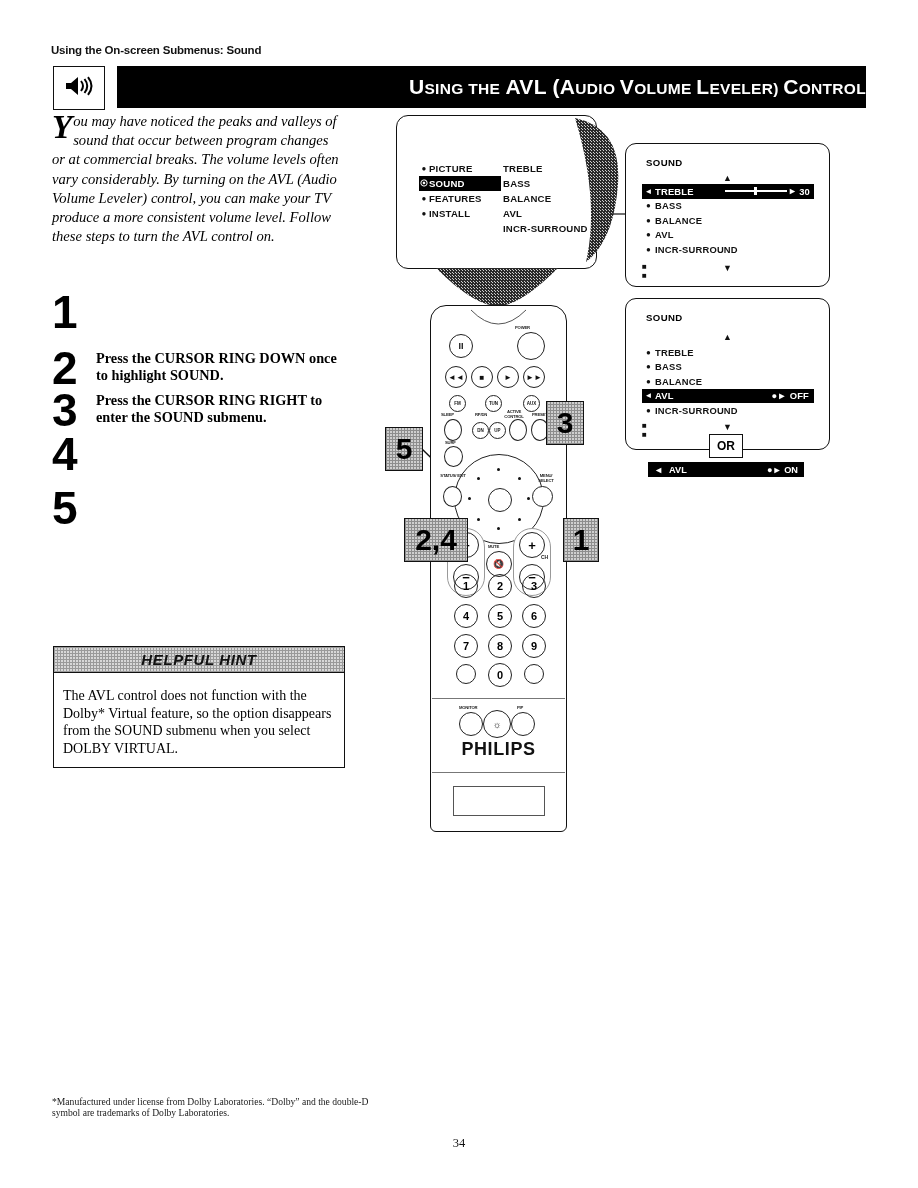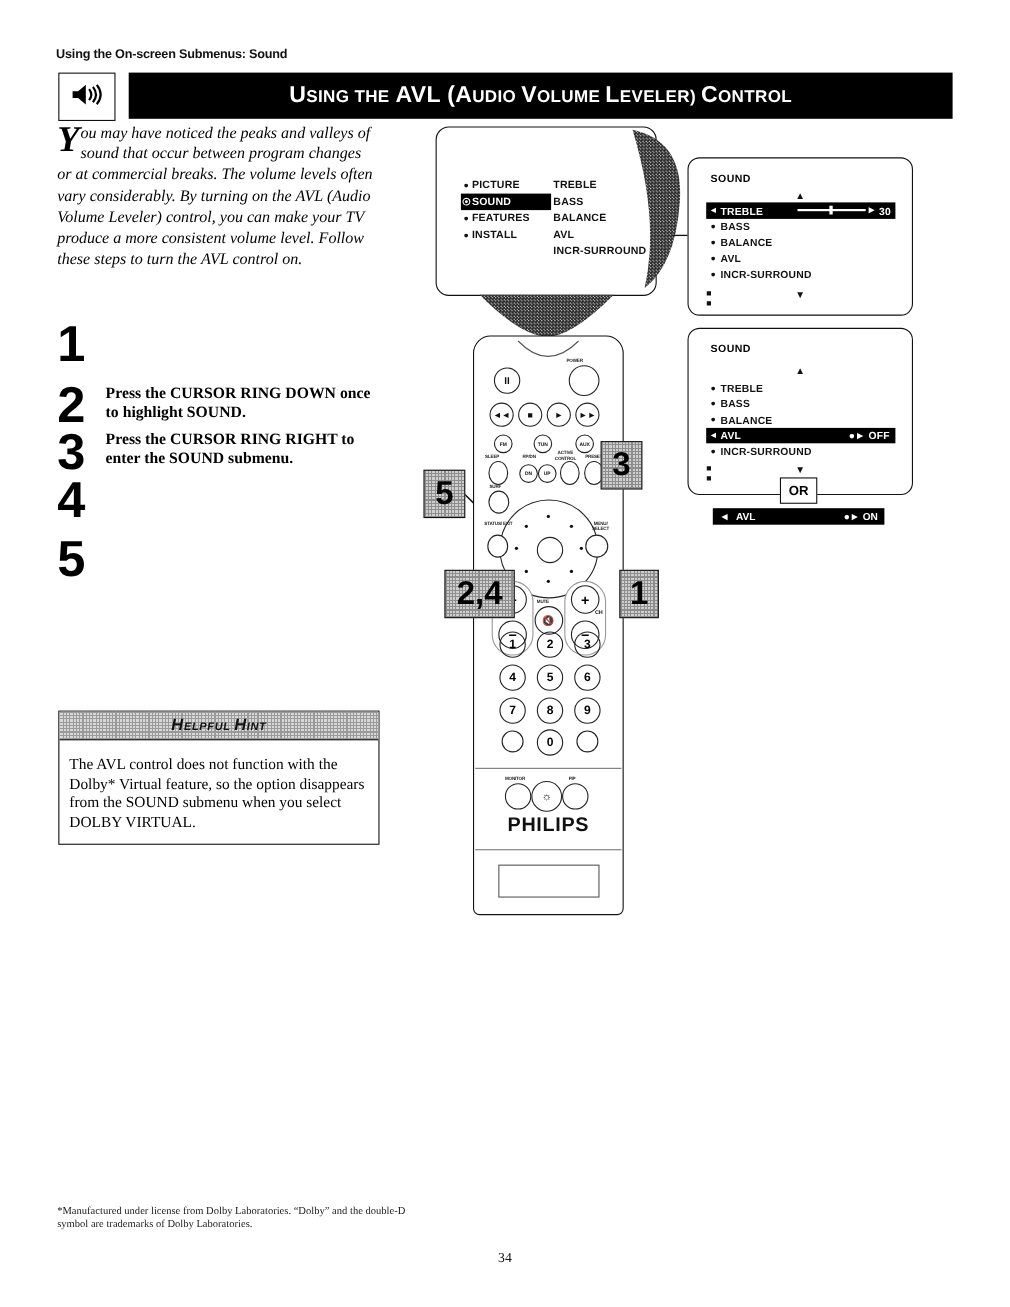--- a/index.html
+++ b/index.html
@@ -21,21 +21,21 @@
 
   
   .speaker-box{
     position:absolute;left:53px;top:66px;width:50px;height:42px;
     border:1.6px solid #111;background:#fff;
     display:flex;align-items:center;justify-content:center;
   }
   .banner{
     position:absolute;left:117px;top:66px;width:749px;height:42px;
     background:#000;color:#fff;
-    display:flex;align-items:center;justify-content:center;
+    display:flex;align-items:center;justify-content:flex-end;
   }
   .banner-text{
     font-family:"Liberation Sans", sans-serif;
     font-weight:bold;font-size:21px;letter-spacing:0.3px;
     white-space:nowrap;
   }
   .banner-text .sc{font-size:15.5px;}
 
   
   .intro{
@@ -79,21 +79,21 @@
     background-image:
       repeating-linear-gradient(0deg,#9a9a9a 0 1px,transparent 1px 3px),
       repeating-linear-gradient(90deg,#9a9a9a 0 1px,transparent 1px 3px);
     display:flex;align-items:center;justify-content:center;
   }
   .hint-head span{
     font-family:"Liberation Sans", sans-serif;
     font-style:italic;font-weight:bold;font-size:15px;letter-spacing:0.6px;
     color:#111;
   }
-  .hint-head span .sc{font-size:10px;margin-top:32px;}
+  .hint-head span .sc{font-size:15px;margin-top:32px;}
   .hint-body{
     padding:14px 9px 10px 9px;
     font-size:14px;line-height:17.5px;
   }
 
   
   .footnote{
     position:absolute;left:52px;top:1096px;width:330px;
     font-size:9.6px;line-height:11.4px;color:#1a1a1a;
   }

